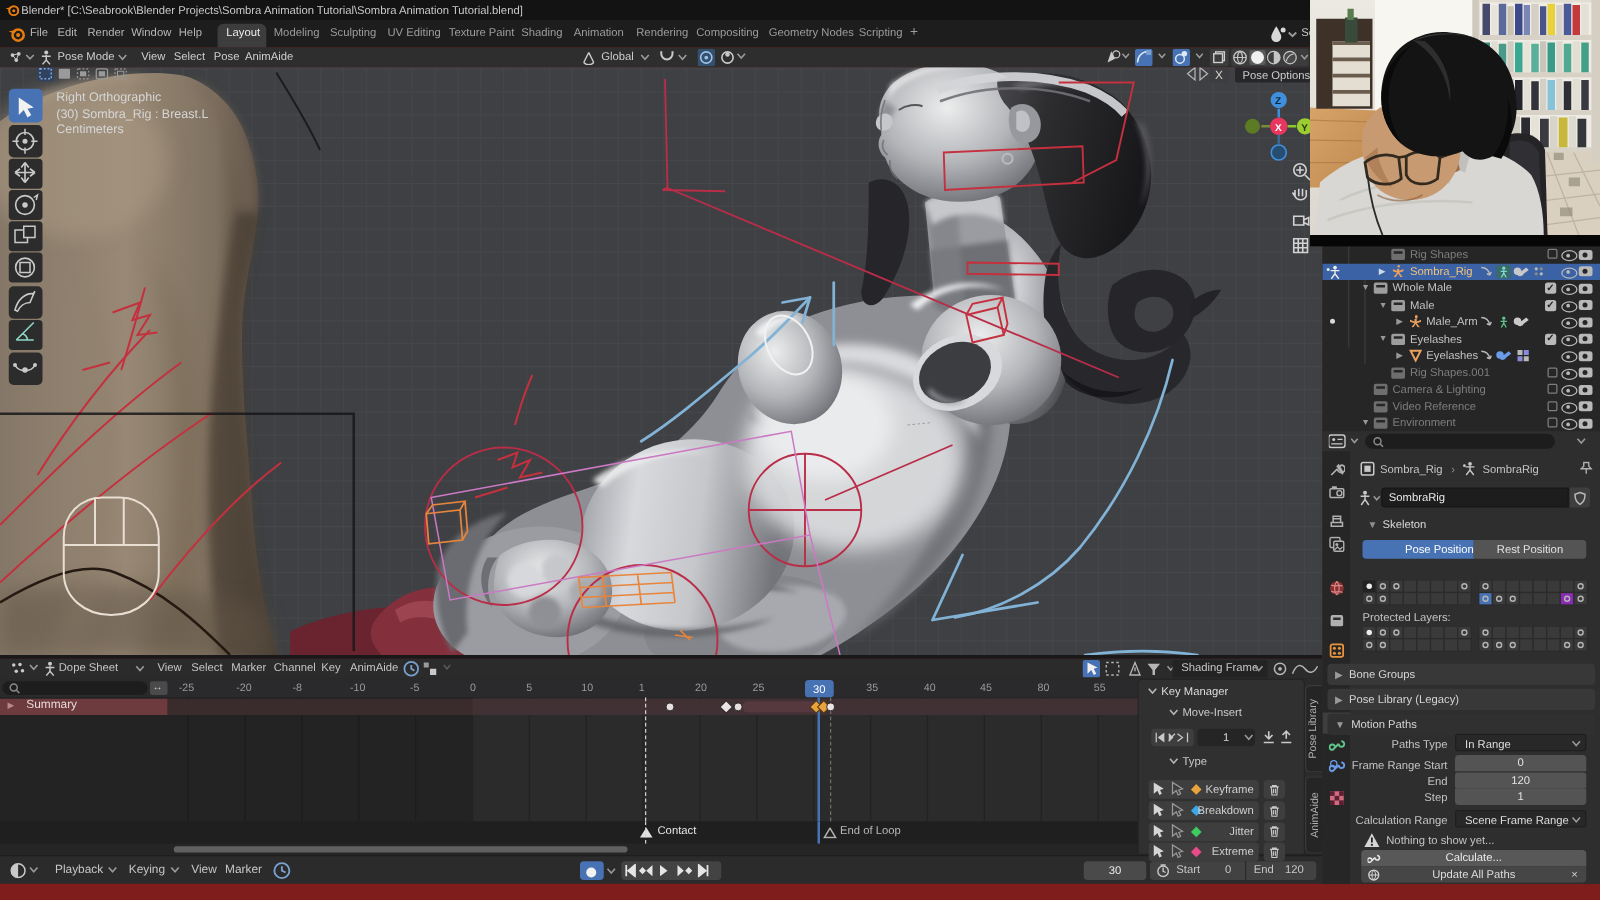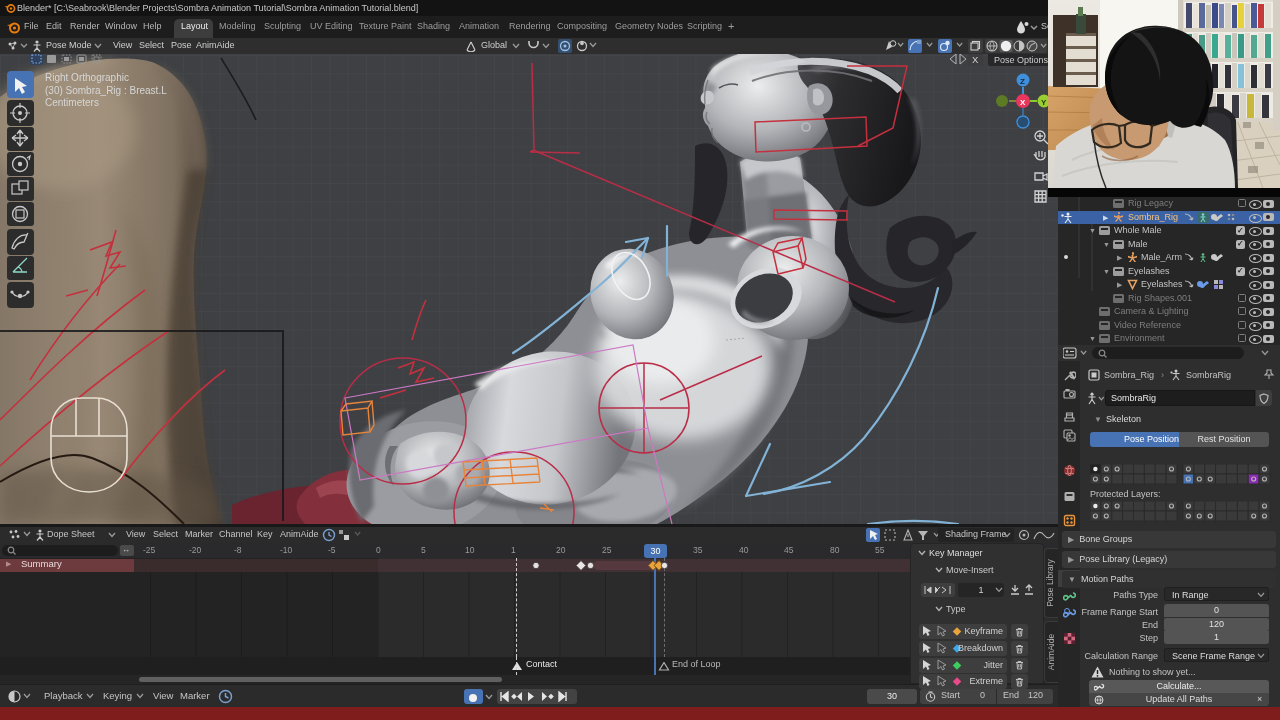--- a/index.html
+++ b/index.html
@@ -659,21 +659,21 @@
     <span style="position:absolute;left:1003px;top:5px;font-size:9px">End</span>
     <span style="position:absolute;left:1028px;top:5px;font-size:9px">120</span>
   </div>
   <div class="abs" id="rpanel">
   <div id="outliner">
     <svg style="position:absolute;left:0;top:0" width="222" height="307">
       <path d="M21,152 V240 M34,186 V253" stroke="#3c3c3c" stroke-width="1"></path>
     </svg>
     <div class="orow dim" style="top:159px">
           <span class="boxicon" style="left:55px"></span>
-          <span style="position:absolute;left:70px">Rig Legacy</span>
+          <span style="position:absolute;left:70px">Rig Shapes</span>
           <span class="sqr" style="left:180px"></span>
           <span class="eye"></span>
           <span class="cam"></span>
         </div>
     <div class="orow" style="top:172.5px;background:#3b62a4">
           <span style="position:absolute;left:45px;color:#cdd8ea;font-size:7px;top:0">▶</span>
           <span class="manicon" style="left:55px"></span>
           <span style="position:absolute;left:70px;color:#f3c27a">Sombra_Rig</span>
           <span class="eye"></span>
           <span class="cam"></span>

